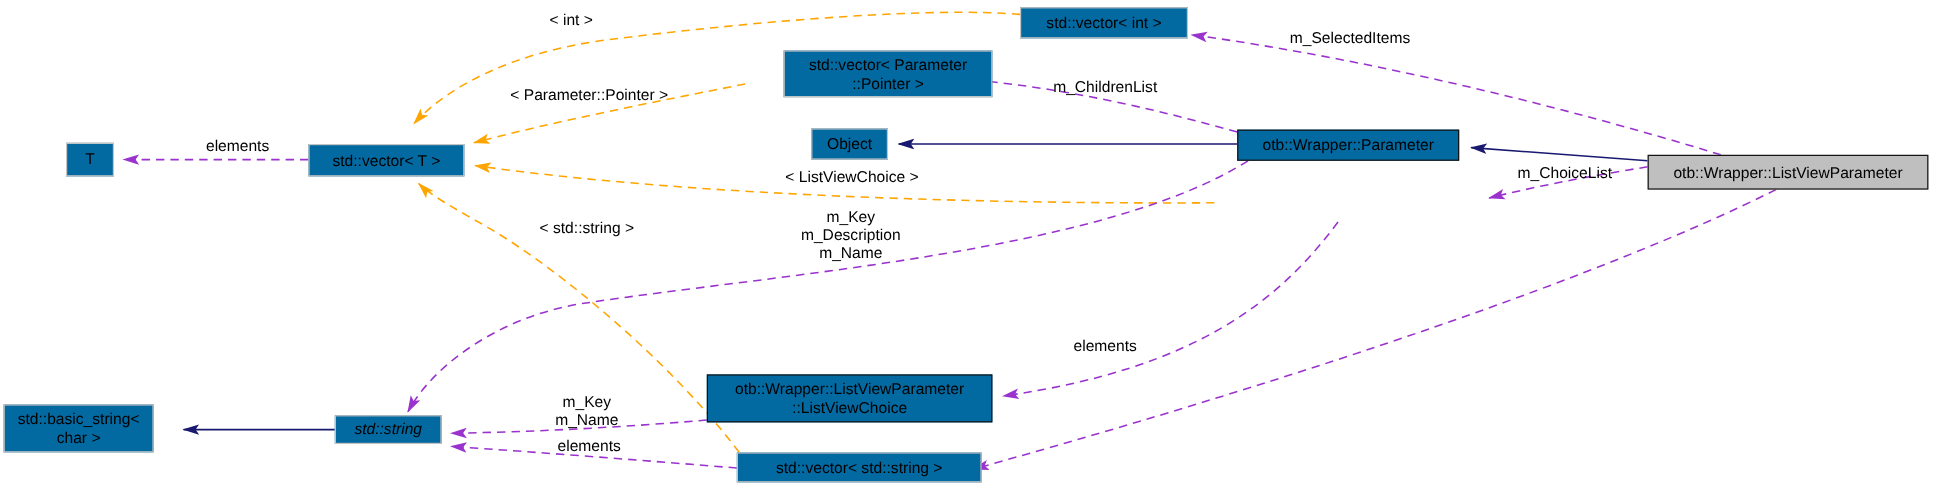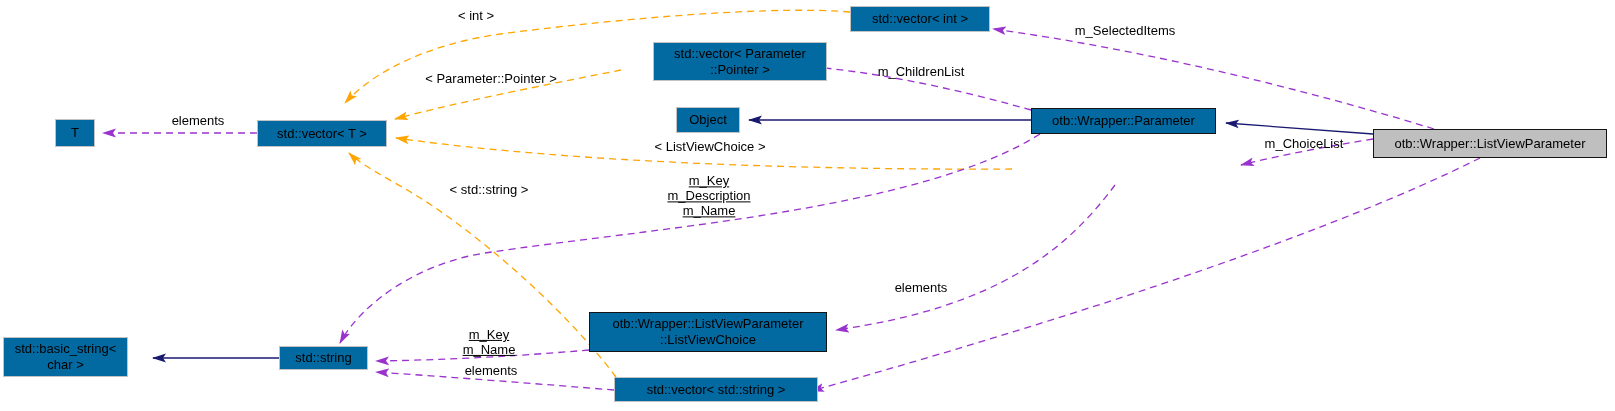--- a/index.html
+++ b/index.html
@@ -33,21 +33,21 @@
   .elabel {
     position:absolute;
     transform:translate(-50%,-50%);
     font-size:13px;
     line-height:1.16;
     color:#000000;
     white-space:nowrap;
     text-align:center;
     z-index:3;
   }
-  .elabel span { display:block;text-decoration:underline; }
+  .elabel span { display:block; }
 </style>
 </head>
 <body>
 
 <div class="diagram">
 
   <svg class="edges-layer" width="1615" height="411" viewBox="0 0 1615 411">
     <defs>
       <marker id="arr-purple" viewBox="0 0 14 10" refX="13" refY="5" markerWidth="14" markerHeight="10" markerUnits="userSpaceOnUse" orient="auto">
         <polygon points="0,0.6 14,5 0,9.4 3,5" fill="#9a32cd"></polygon>
@@ -108,21 +108,21 @@
 
   <div class="node focus" style="left:1373px; top:129px; width:234px; height:29px;">
     <span>otb::Wrapper::ListViewParameter</span>
   </div>
 
   <div class="node" style="left:3px; top:337px; width:125px; height:40px;">
     <span>std::basic_string&lt;</span>
     <span>char &gt;</span>
   </div>
 
-  <div class="node" style="left:279px; top:346px; width:89px; height:24px;">
+  <div class="node" style="left:279px; top:346px; width:89px; height:24px;font-style:italic;">
     <span>std::string</span>
   </div>
 
   <div class="node linked" style="left:589px; top:312px; width:238px; height:40px;">
     <span>otb::Wrapper::ListViewParameter</span>
     <span>::ListViewChoice</span>
   </div>
 
   <div class="node" style="left:614px; top:377px; width:204px; height:25px;">
     <span>std::vector&lt; std::string &gt;</span>

